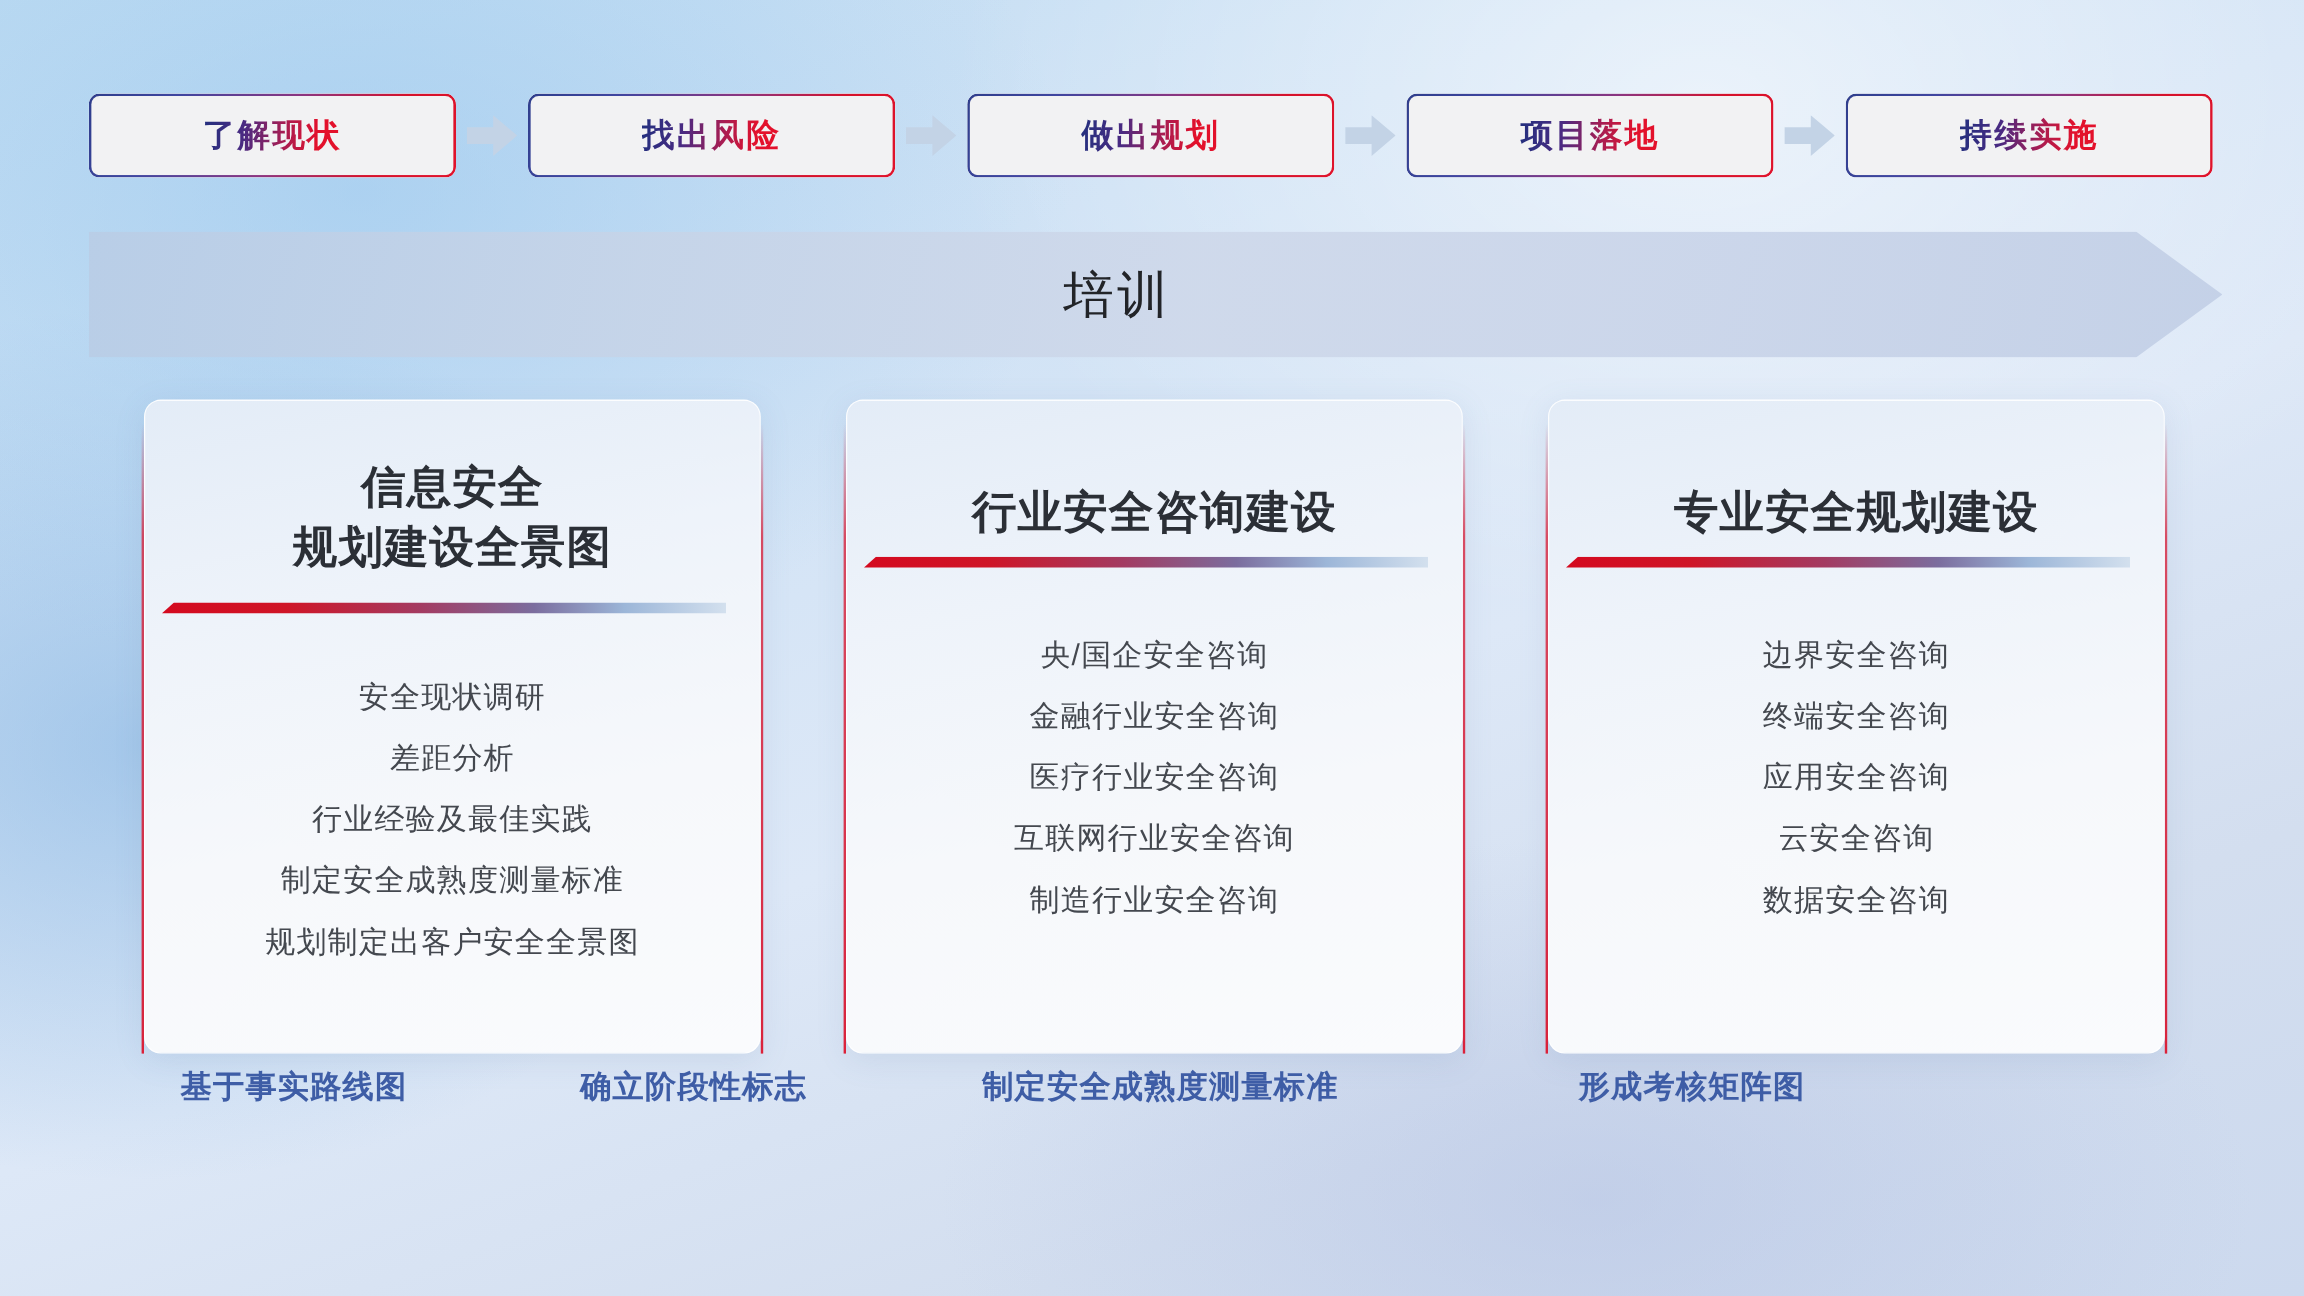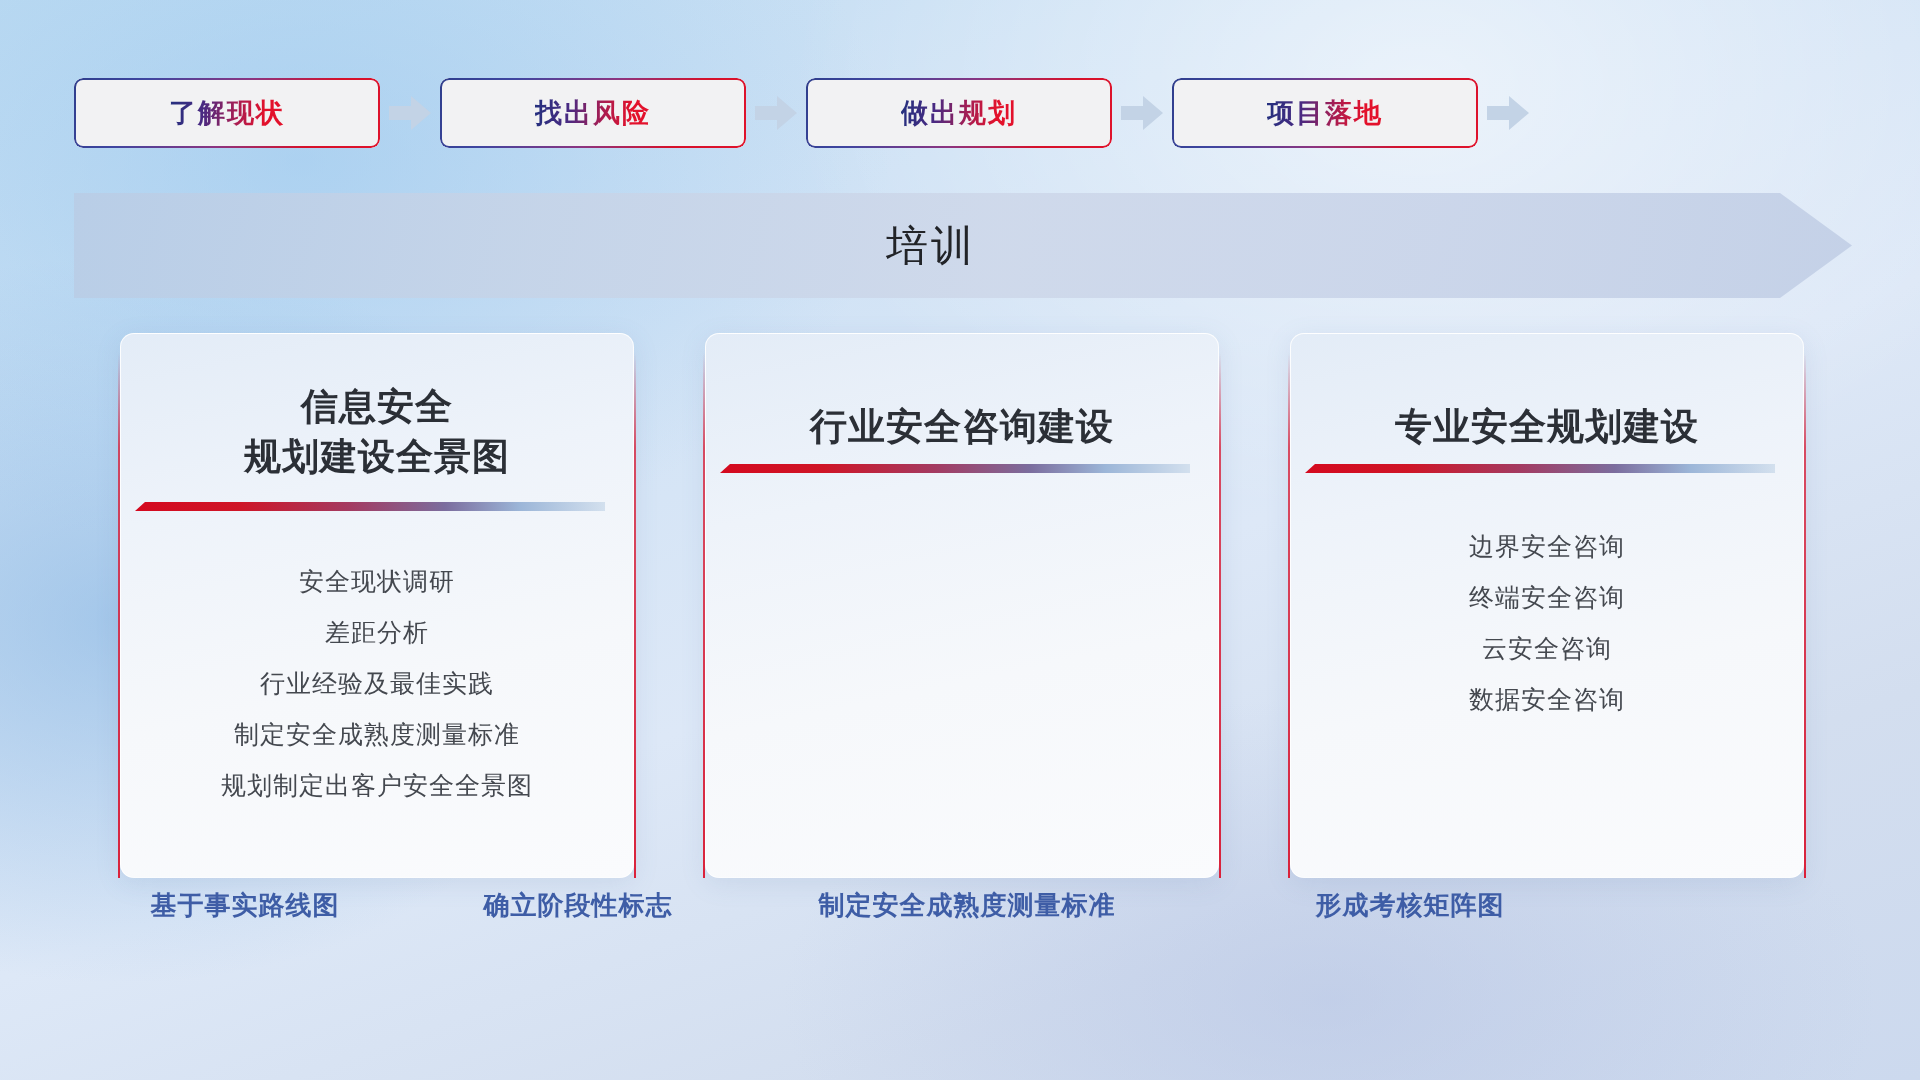--- a/index.html
+++ b/index.html
@@ -232,20 +232,23 @@
           <path d="M0 10 H22 V0 L42 17 L22 34 V24 H0 Z" fill="#c3d3e6"></path>
         </svg>
       </div>
       <div class="step-box">
         <span class="step-label">项目落地</span>
       </div>
       <div class="step-arrow">
         <svg width="42" height="34" viewBox="0 0 42 34" aria-hidden="true">
           <path d="M0 10 H22 V0 L42 17 L22 34 V24 H0 Z" fill="#c3d3e6"></path>
         </svg>
+      </div>
+      <div class="step-box">
+        <span class="step-label">持续实施</span>
       </div>
     </div>
 
   <div id="banner">
     <div class="shape"></div>
     <div class="banner-title">培训</div>
   </div>
 
   <div id="cards">
       <div class="card-wrap">
@@ -291,20 +294,27 @@
                   <stop offset="22%" stop-color="#cf1527"></stop>
                   <stop offset="46%" stop-color="#a33b62"></stop>
                   <stop offset="66%" stop-color="#7b6d9e"></stop>
                   <stop offset="82%" stop-color="#9cb6d8"></stop>
                   <stop offset="100%" stop-color="#d3e0ee"></stop>
                 </linearGradient>
               </defs>
               <path d="M10 0 H470 V9 H0 Z" fill="url(#dg1)"></path>
             </svg>
           </div>
+          <div class="card-list" style="top: 200px;">
+            <div class="li">央/国企安全咨询</div>
+            <div class="li">金融行业安全咨询</div>
+            <div class="li">医疗行业安全咨询</div>
+            <div class="li">互联网行业安全咨询</div>
+            <div class="li">制造行业安全咨询</div>
+          </div>
         </div>
       </div>
       <div class="card-wrap">
         <div class="card-accent-left"></div>
         <div class="card-accent-right"></div>
         <div class="card">
           <div class="card-title one-line">专业安全规划建设</div>
           <div class="divider" style="top: 130px;">
             <svg width="470" height="13" viewBox="0 0 470 13" preserveAspectRatio="none" aria-hidden="true">
               <defs>
@@ -316,20 +326,21 @@
                   <stop offset="82%" stop-color="#9cb6d8"></stop>
                   <stop offset="100%" stop-color="#d3e0ee"></stop>
                 </linearGradient>
               </defs>
               <path d="M10 0 H470 V9 H0 Z" fill="url(#dg2)"></path>
             </svg>
           </div>
           <div class="card-list" style="top: 200px;">
             <div class="li">边界安全咨询</div>
             <div class="li">终端安全咨询</div>
+            <div class="li">应用安全咨询</div>
             <div class="li">云安全咨询</div>
             <div class="li">数据安全咨询</div>
           </div>
         </div>
       </div>
     </div>
 
   <div id="captions">
       <div class="caption" style="left: 245px;">基于事实路线图</div>
       <div class="caption" style="left: 578px;">确立阶段性标志</div>

